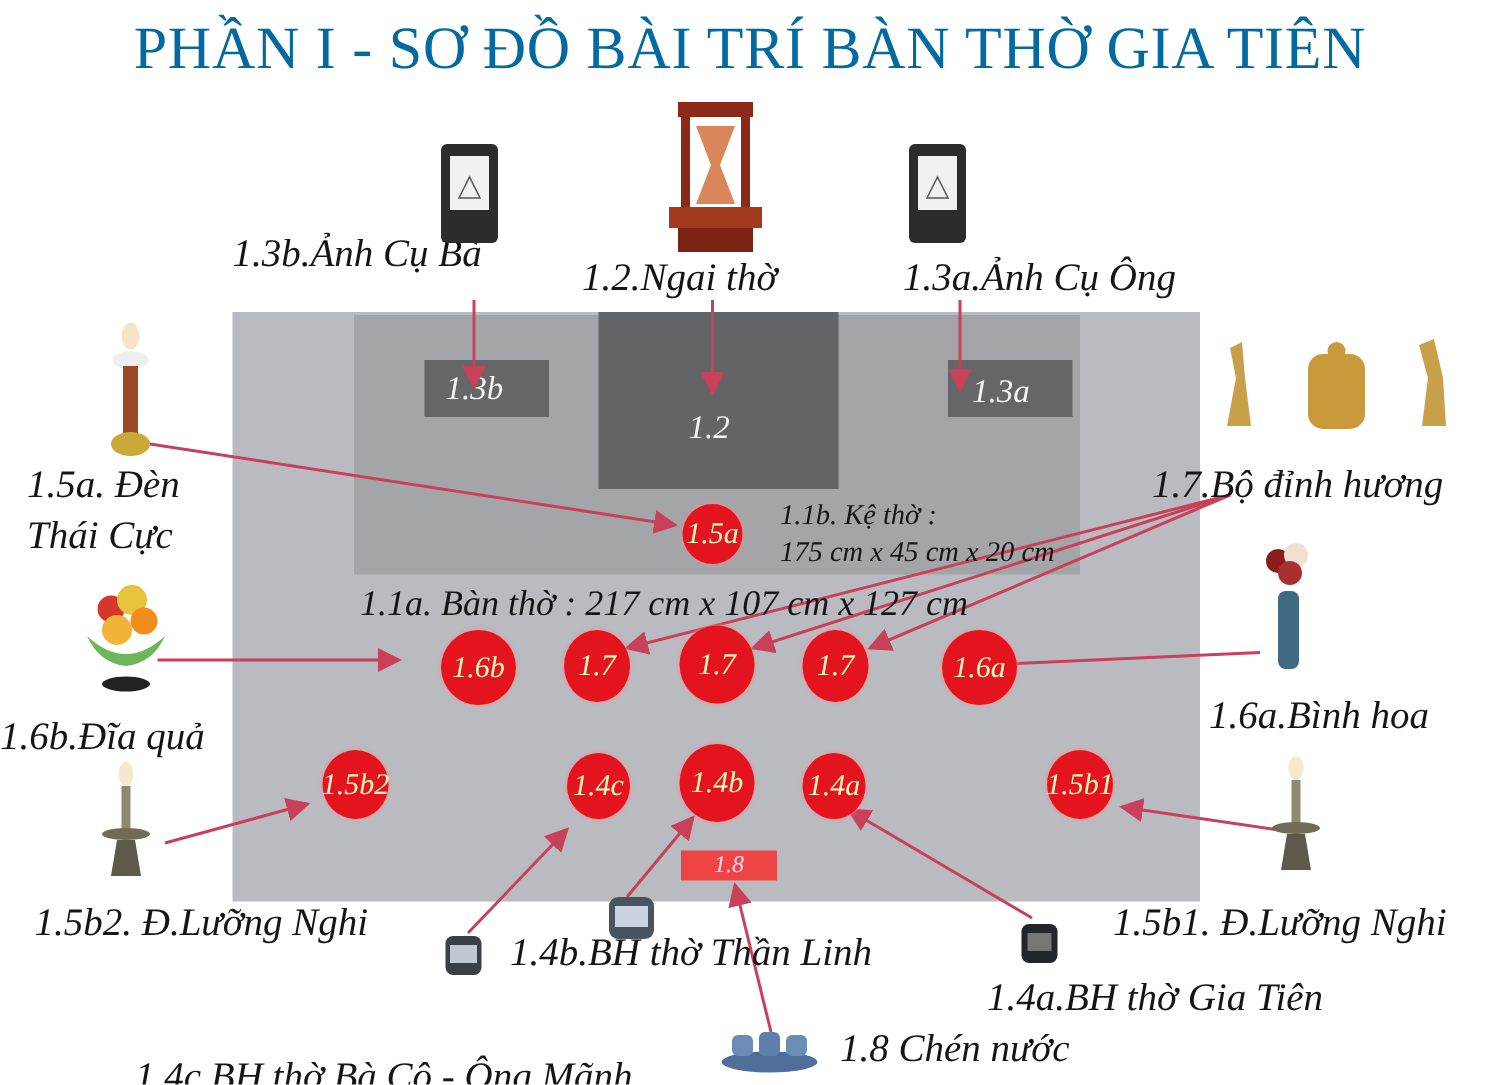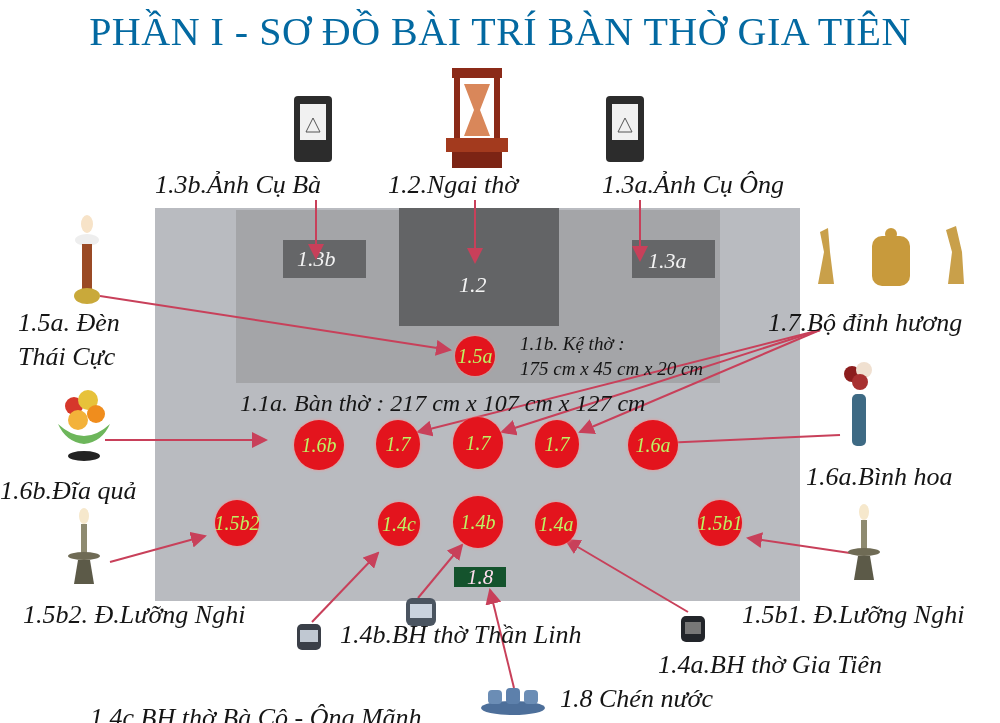--- a/index.html
+++ b/index.html
@@ -5,22 +5,22 @@
   html,body{margin:0;padding:0;background:#fff;}
   body{width:1000px;height:723px;position:relative;overflow:hidden;font-family:"Liberation Serif","DejaVu Serif",serif;color:#111;}
   .title{position:absolute;left:0;top:8px;width:1000px;text-align:center;font-size:40px;letter-spacing:0.5px;color:#0369a1;}
   .table{position:absolute;left:155px;top:208px;width:645px;height:393px;background:#b9bbc0;}
   .shelf{position:absolute;left:236px;top:210px;width:484px;height:173px;background:#a4a5a8;}
   .throne{position:absolute;left:399px;top:208px;width:160px;height:118px;background:#636466;}
   .photo{position:absolute;width:83px;height:38px;background:#656668;}
   .box-label{position:absolute;color:#f3f3f3;font-style:italic;font-size:22px;}
   .lbl{position:absolute;font-style:italic;font-size:26px;color:#151515;white-space:nowrap;}
   .small{font-size:19px;}
-  .dot{position:absolute;border-radius:50%;background:#e3141d;box-shadow:0 0 3px #ff8a8a;color:#bef264;font-style:italic;font-size:20px;display:flex;align-items:center;justify-content:center;}
-  .rect8{position:absolute;left:454px;top:567px;width:52px;height:20px;background:#14532d;color:#fde;font-style:italic;font-size:21px;display:flex;align-items:center;justify-content:center;}
+  .dot{position:absolute;border-radius:50%;background:#e3141d;box-shadow:0 0 3px #ff8a8a;color:#fef9c3;font-style:italic;font-size:20px;display:flex;align-items:center;justify-content:center;}
+  .rect8{position:absolute;left:454px;top:567px;width:64px;height:20px;background:#ef4444;color:#fde;font-style:italic;font-size:16px;display:flex;align-items:center;justify-content:center;}
   svg.arrows{position:absolute;left:0;top:0;width:1000px;height:723px;pointer-events:none;}
   .icon{position:absolute;}
 </style>
 </head>
 <body>
 
 <div class="title">PHẦN I - SƠ ĐỒ BÀI TRÍ BÀN THỜ GIA TIÊN</div>
 
 <div class="table"></div>
 <div class="shelf"></div>
@@ -65,21 +65,21 @@
 <div class="dot" style="left:453px;top:417px;width:50px;height:52px;">1.7</div>
 <div class="dot" style="left:535px;top:420px;width:44px;height:48px;">1.7</div>
 <div class="dot" style="left:628px;top:420px;width:50px;height:50px;">1.6a</div>
 <div class="dot" style="left:215px;top:500px;width:44px;height:46px;">1.5b2</div>
 <div class="dot" style="left:378px;top:502px;width:42px;height:44px;">1.4c</div>
 <div class="dot" style="left:453px;top:496px;width:50px;height:52px;">1.4b</div>
 <div class="dot" style="left:535px;top:502px;width:42px;height:44px;text-align:right;">1.4a</div>
 <div class="dot" style="left:698px;top:500px;width:44px;height:46px;">1.5b1</div>
 <div class="rect8">1.8</div>
 
-<div class="lbl" style="left:155px;top:170px;">1.3b.Ảnh Cụ Bà</div>
+<div class="lbl" style="left:155px;top:154px;">1.3b.Ảnh Cụ Bà</div>
 <div class="lbl" style="left:388px;top:170px;">1.2.Ngai thờ</div>
 <div class="lbl" style="left:602px;top:170px;">1.3a.Ảnh Cụ Ông</div>
 <div class="lbl" style="left:18px;top:308px;">1.5a. Đèn</div>
 <div class="lbl" style="left:18px;top:342px;">Thái Cực</div>
 <div class="lbl" style="left:768px;top:308px;">1.7.Bộ đỉnh hương</div>
 <div class="lbl small" style="left:520px;top:333px;">1.1b. Kệ thờ :</div>
 <div class="lbl small" style="left:520px;top:358px;">175 cm x 45 cm x 20 cm</div>
 <div class="lbl" style="left:240px;top:390px;font-size:24px;">1.1a. Bàn thờ : 217 cm x 107 cm x 127 cm</div>
 <div class="lbl" style="left:0px;top:476px;">1.6b.Đĩa quả</div>
 <div class="lbl" style="left:806px;top:462px;">1.6a.Bình hoa</div>

